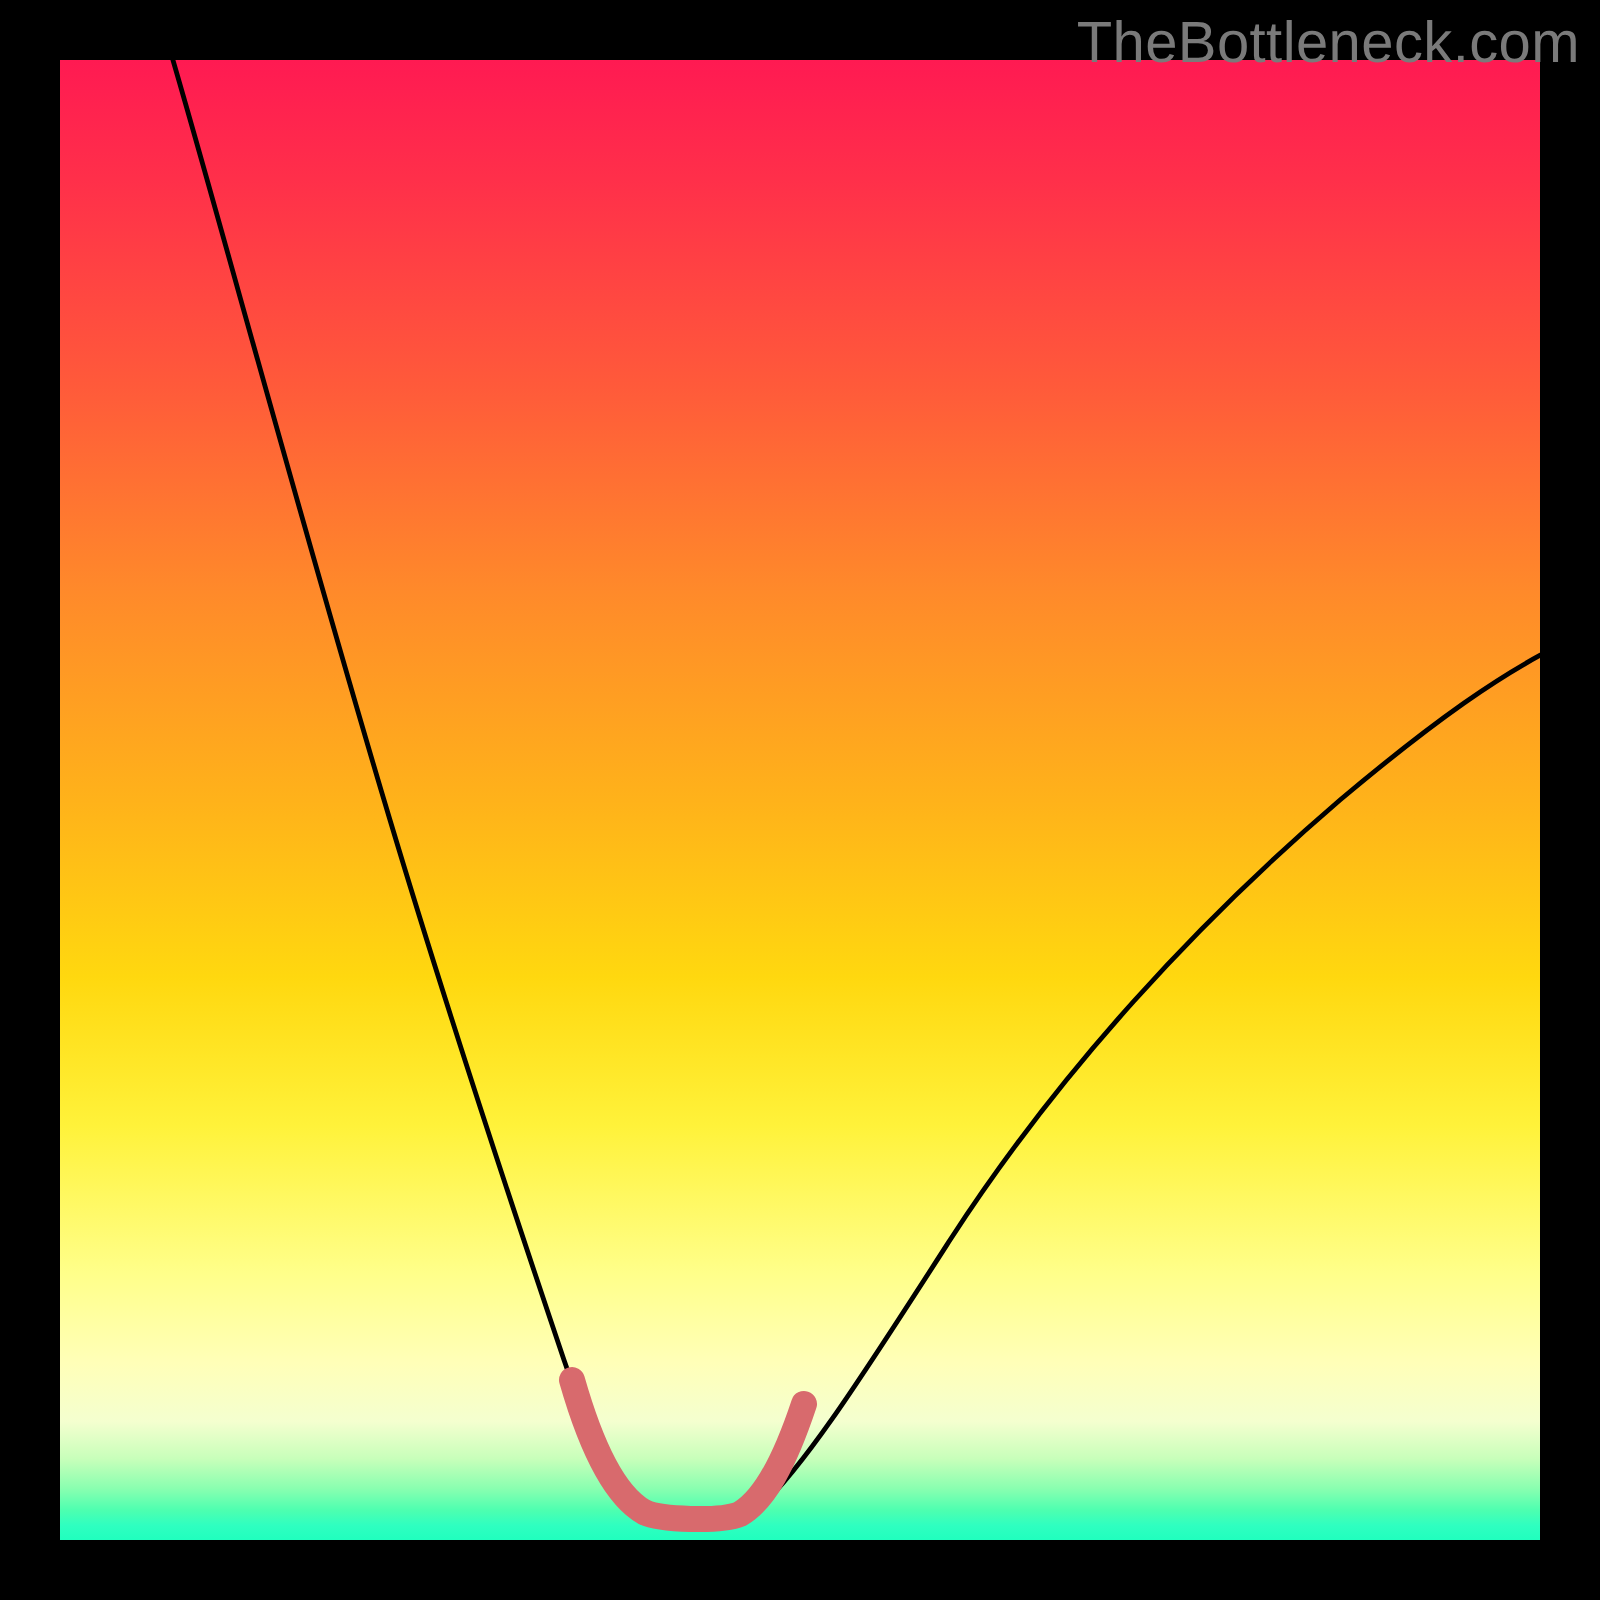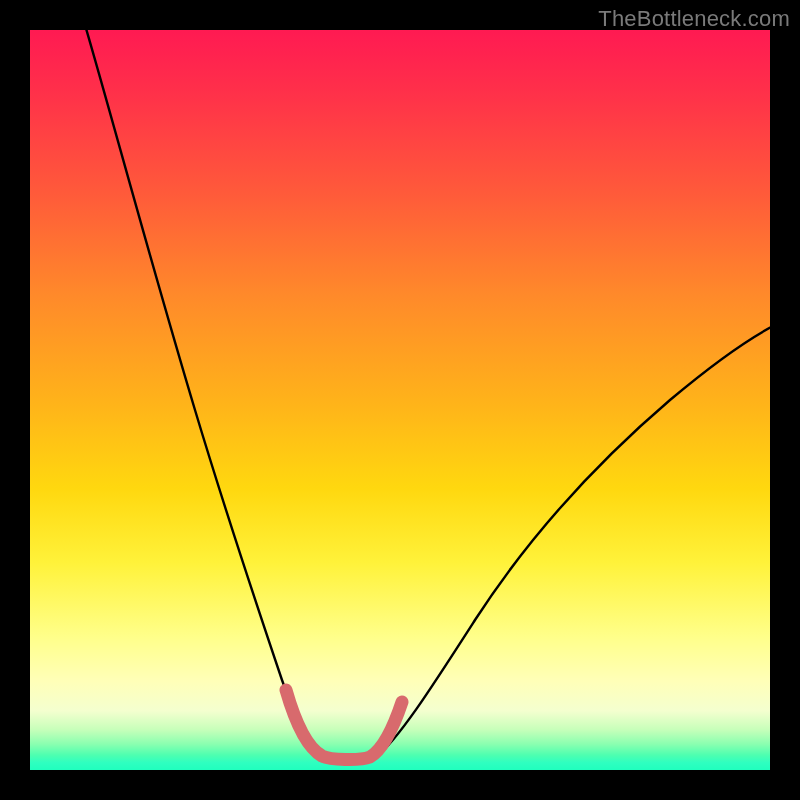--- a/index.html
+++ b/index.html
@@ -15,21 +15,21 @@
     position: relative;
     width: 800px;
     height: 800px;
     background: #000;
   }
   .watermark {
     position: absolute;
     top: 6px;
     right: 10px;
     color: #7a7a7a;
-    font-size: 22px;
+    font-size: 29px;
     font-weight: 500;
     letter-spacing: 0.2px;
     z-index: 5;
   }
   .plot-area {
     position: absolute;
     left: 30px;
     top: 30px;
     width: 740px;
     height: 740px;

